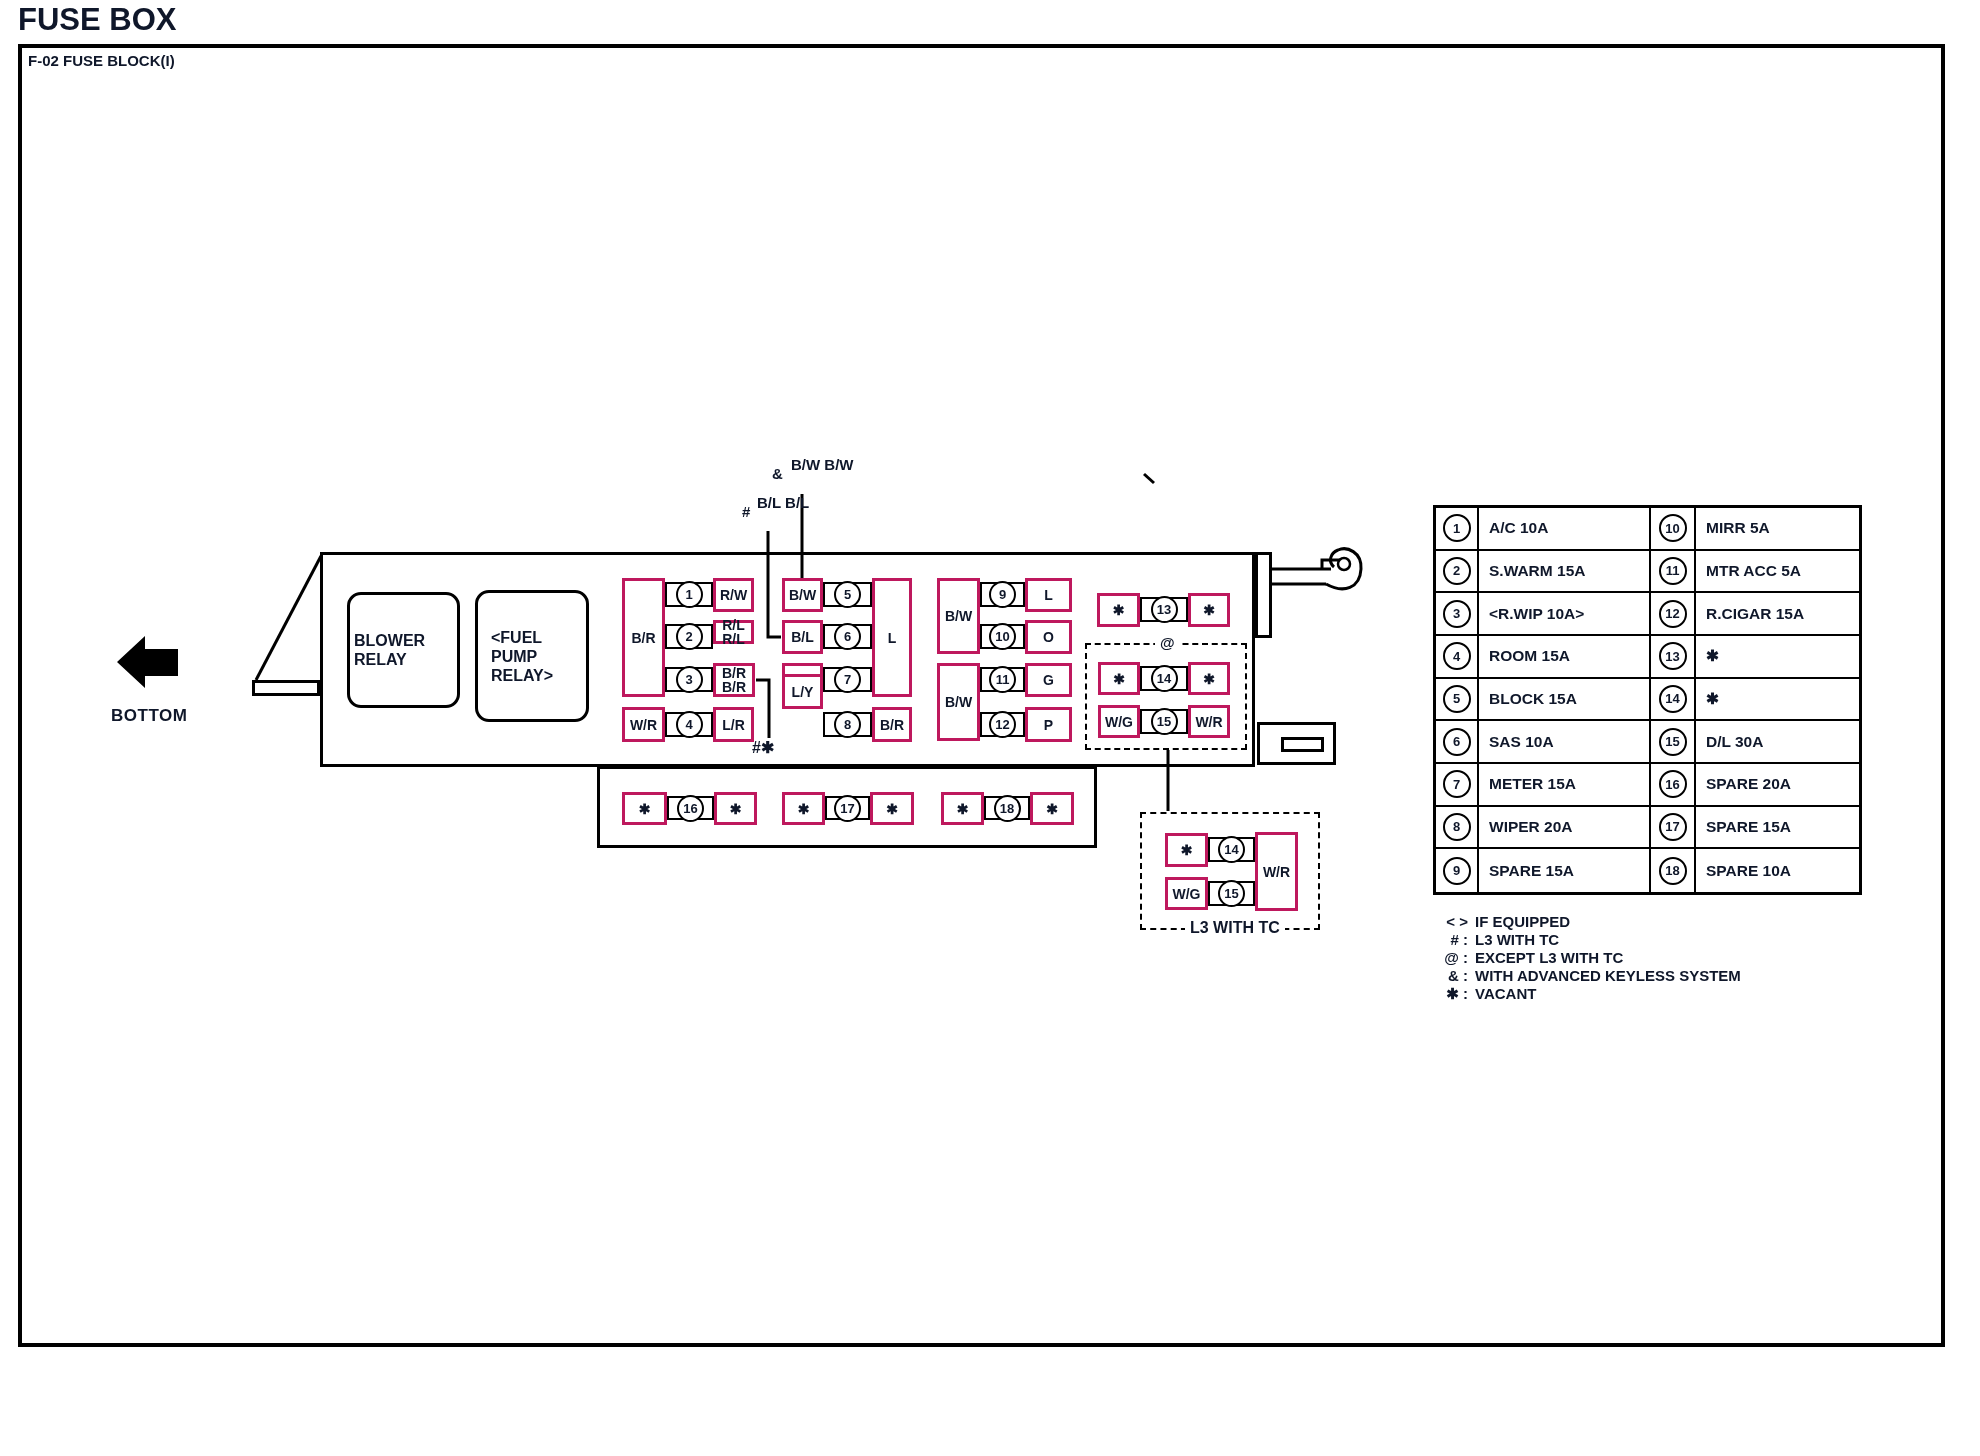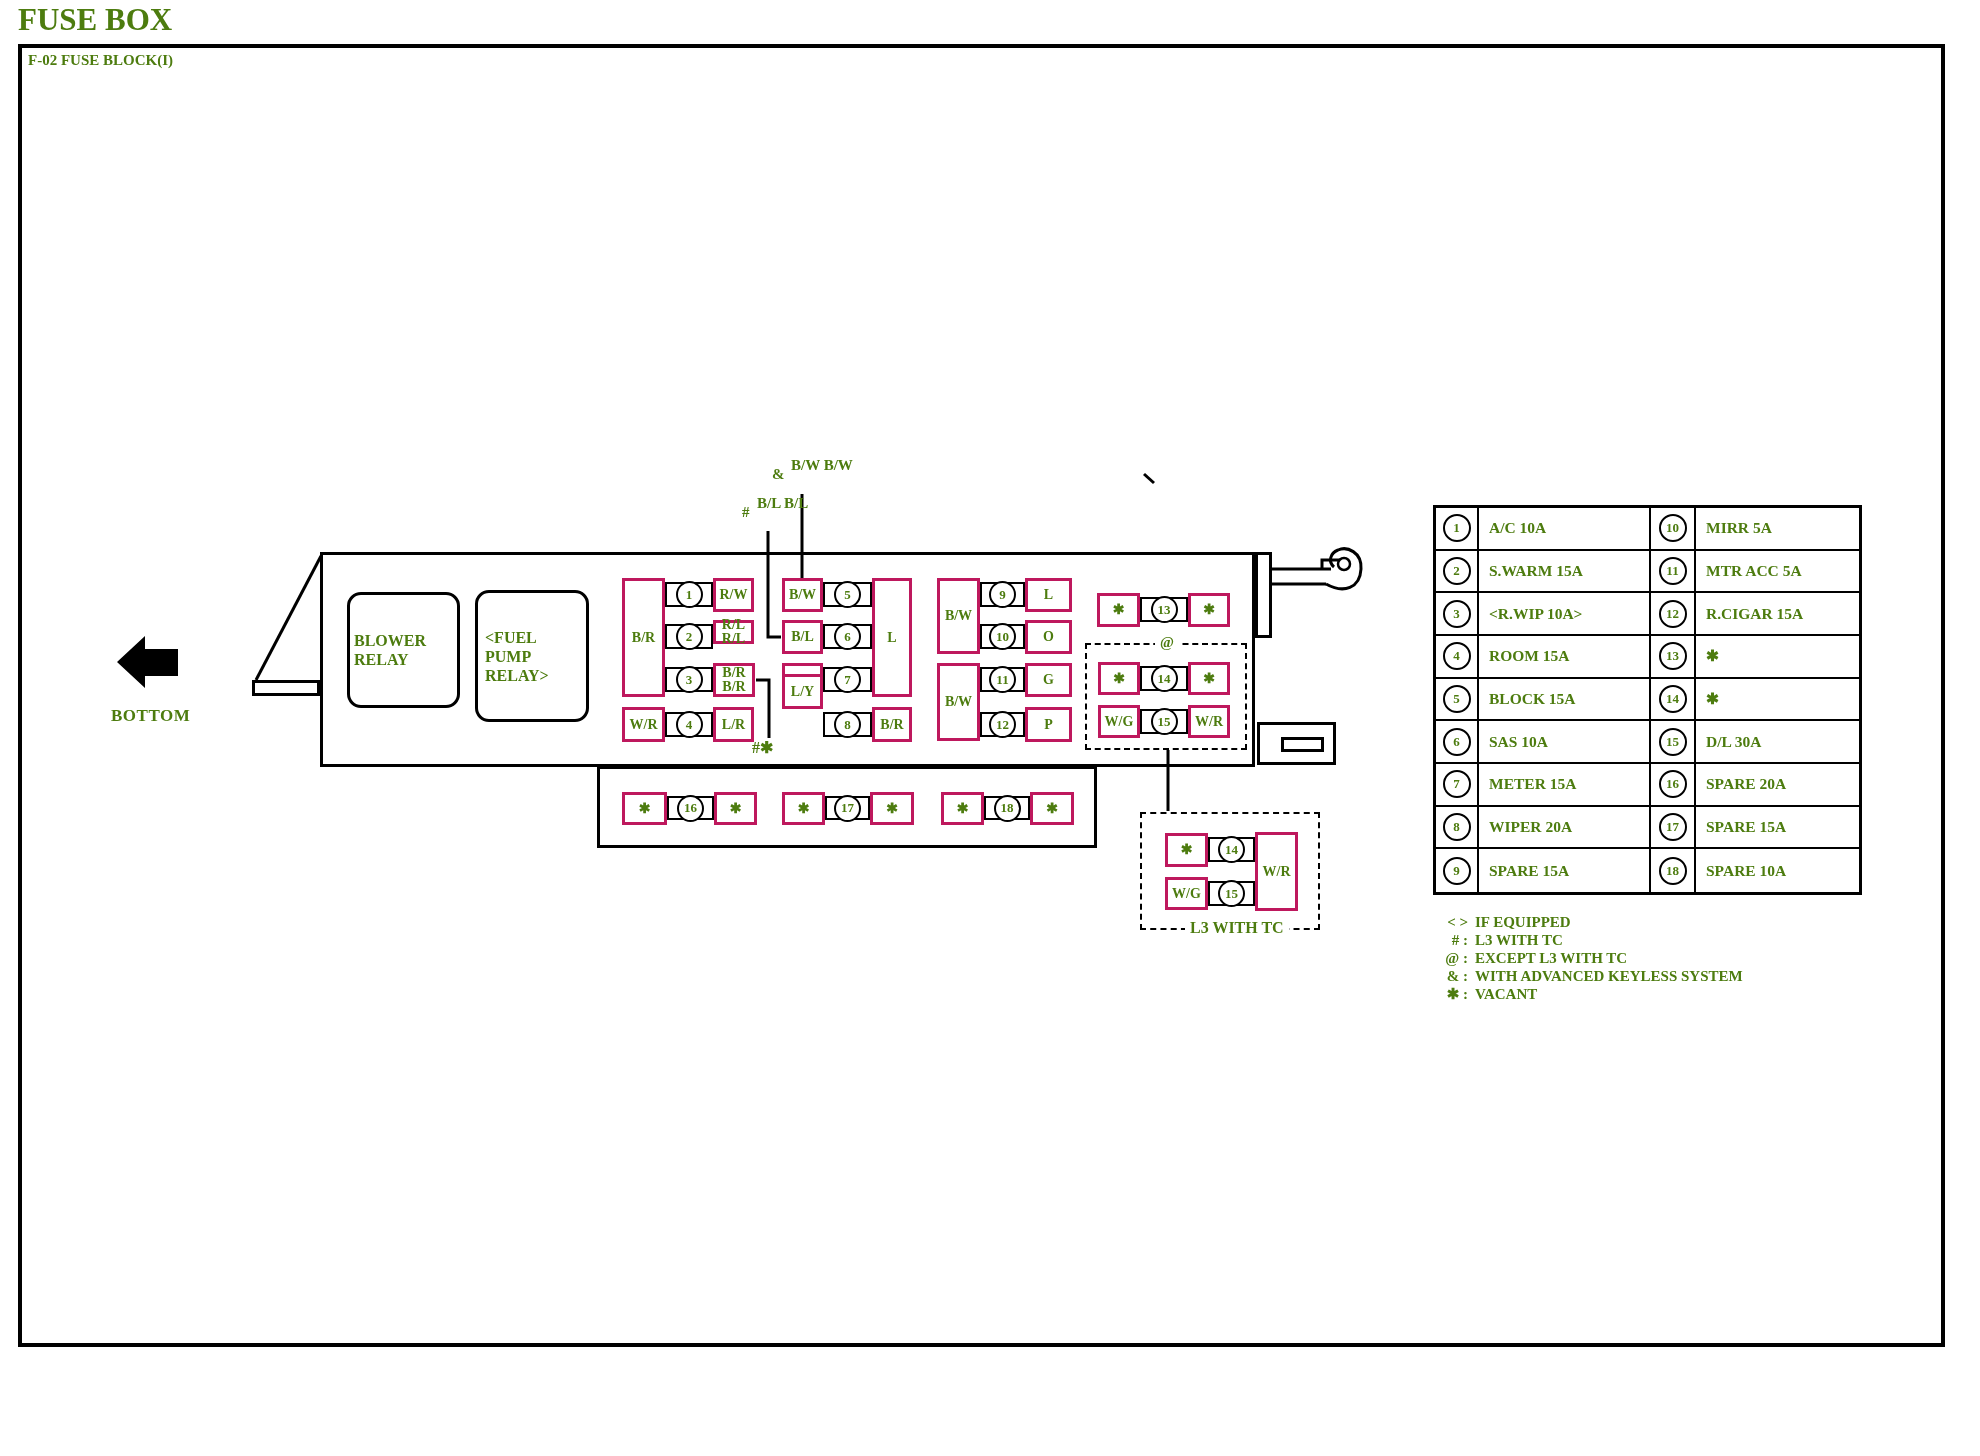--- a/index.html
+++ b/index.html
@@ -1,17 +1,17 @@
 <!DOCTYPE html>
 <html><head>
 <meta charset="utf-8">
 <style>
   html,body{margin:0;padding:0;background:#fff;}
   #page{position:relative;width:1980px;height:1456px;background:#fff;overflow:hidden;
-        font-family:Liberation Serif, serif;color:#4d7c0f;font-weight:bold;}
+        font-family:Liberation Sans, sans-serif;color:#0f172a;font-weight:bold;}
   .ab{position:absolute;}
   #title{left:18px;top:2px;font-size:31px;letter-spacing:0px;}
   #frame{left:18px;top:44px;width:1919px;height:1295px;border:4px solid #000;}
   #blockLabel{left:28px;top:52px;font-size:15px;}
   #pageNum{left:1650px;top:1350px;width:292px;font-size:44px;text-align:right;letter-spacing:1px;}
   #overlay{left:0;top:0;pointer-events:none;}
   #overlay path,#overlay line{stroke:#000;stroke-width:3;fill:none;}
   #overlay polygon{fill:#000;stroke:none;}
   #overlay circle{stroke:#000;stroke-width:2.5;}
   .box{border:3px solid #000;background:#fff;box-sizing:border-box;}
@@ -74,21 +74,21 @@
     <circle cx="1344" cy="564" r="6" fill="#fff"></circle>
     <path d="M1144,474 L1154,483" stroke-width="2"></path>
   </svg>
 
   <div class="ab box" style="left:252px;top:680px;width:68px;height:16px"></div>
 
   <div class="ab" id="arrowLabel">BOTTOM</div>
 
   <div class="ab relay" style="left:347px;top:592px;width:113px;height:116px;padding-left:4px">BLOWER
 RELAY</div>
-  <div class="ab relay" style="left:475px;top:590px;width:114px;height:132px;padding-left:7px">&lt;FUEL PUMP
+  <div class="ab relay" style="left:475px;top:590px;width:114px;height:132px;padding-left:13px">&lt;FUEL PUMP
 RELAY&gt;</div>
 
   <div class="ab ann" style="left:772px;top:466px">&amp;</div>
   <div class="ab ann" style="left:791px;top:457px">B/W
 B/W</div>
   <div class="ab ann" style="left:742px;top:504px">#</div>
   <div class="ab ann" style="left:757px;top:495px">B/L
 B/L</div>
   <div class="ab ann" style="left:752px;top:740px;font-size:16px">#✱</div>
 

